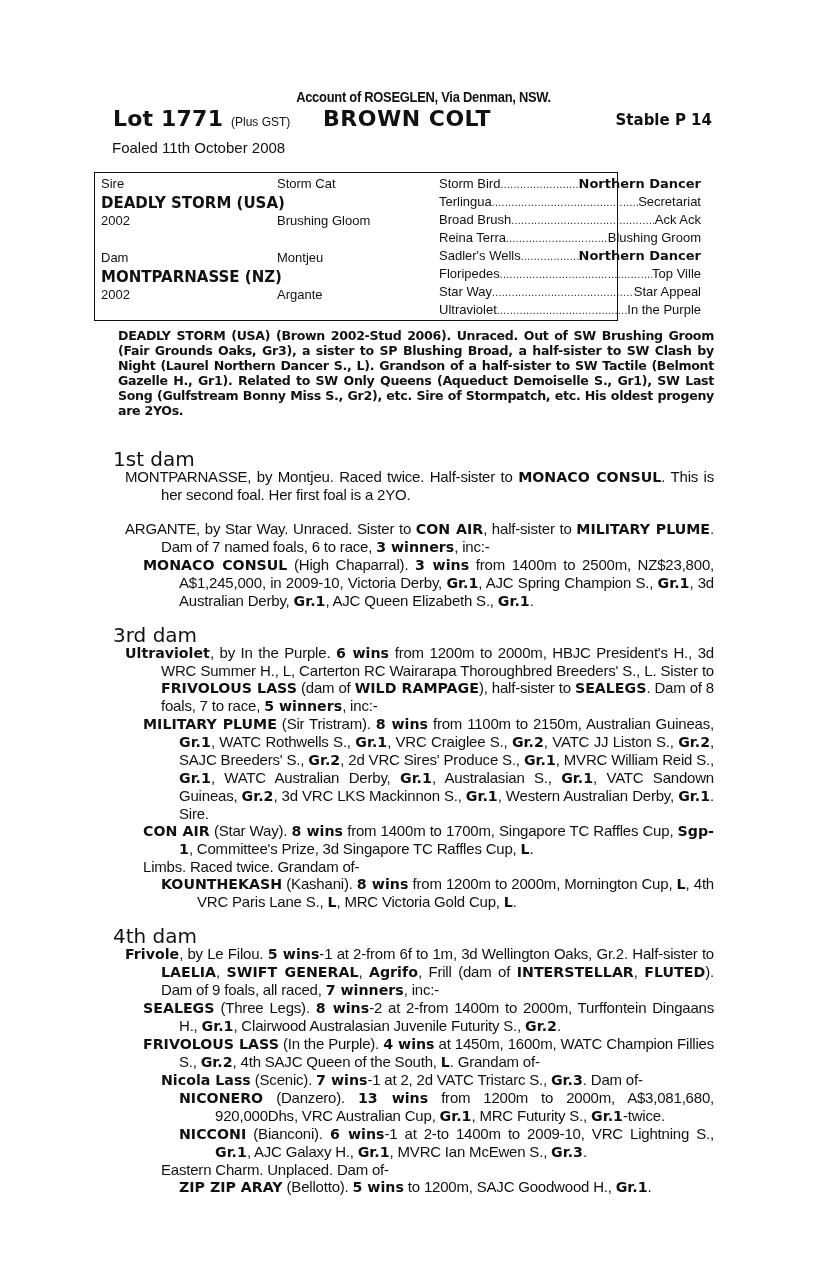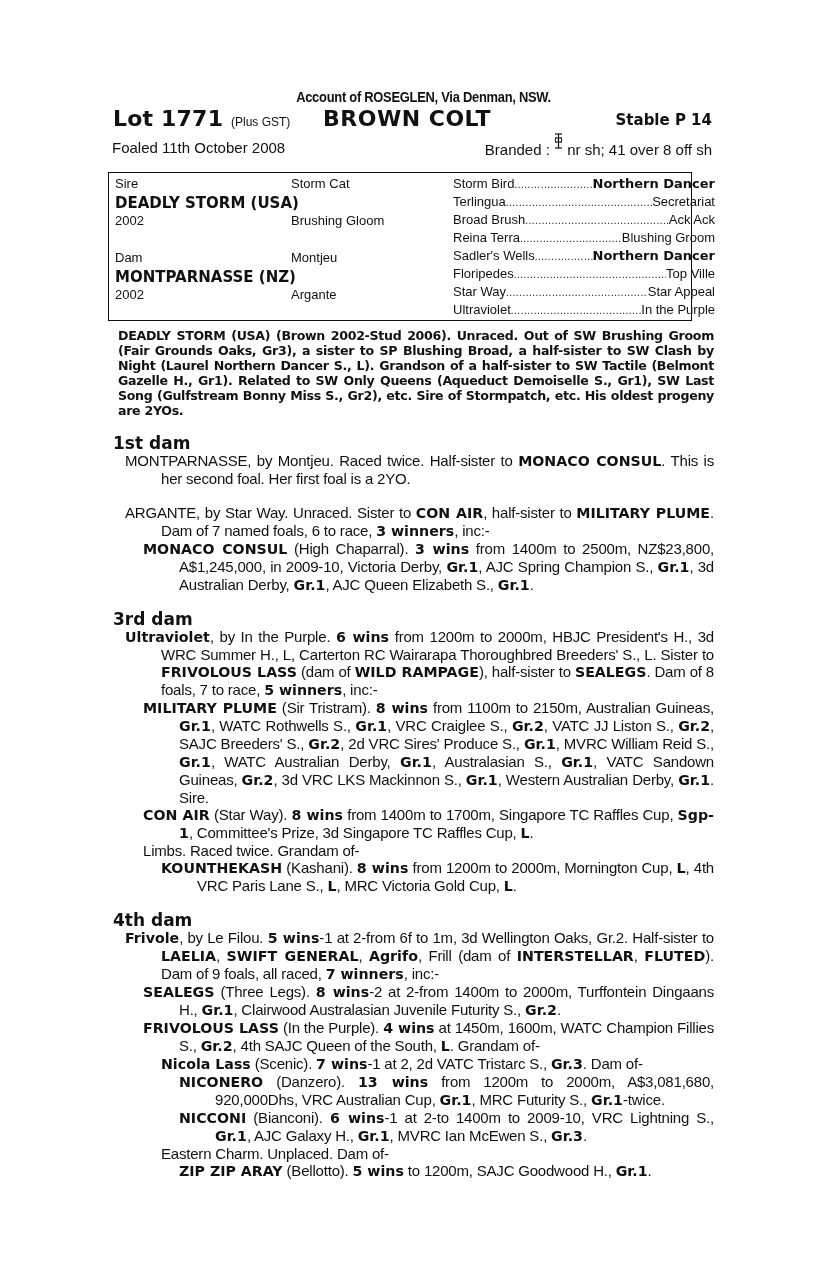--- a/index.html
+++ b/index.html
@@ -17,21 +17,21 @@
   .lot { position: absolute; left: 0; top: 0; font-family: "DejaVu Sans", sans-serif; font-weight: bold; font-size: 22px; letter-spacing: 0.2px; }
   .plusgst { font-family: "Liberation Sans", sans-serif; font-weight: normal; font-size: 12px; letter-spacing: 0; }
   .colt { position: absolute; left: 210px; top: 0; font-family: "DejaVu Sans", sans-serif; font-weight: bold; font-size: 22px; letter-spacing: 0.5px; }
   .stable { position: absolute; right: 2px; top: 5px; font-family: "DejaVu Sans", sans-serif; font-weight: bold; font-size: 15px; }
   .foalrow { position: relative; height: 28px; font-size: 15px; }
   .foaled { position: absolute; left: -1px; top: 7px; }
   .branded { position: absolute; right: 2px; top: 7px; }
   .brand-glyph { display: inline-block; font-size: 12px; transform: translateY(-6px); font-family: "DejaVu Sans", sans-serif; line-height: 1; }
 
   .pedigree {
-    position: absolute; left: 108px; top: 172px; width: 584px; height: 149px;
+    position: absolute; left: 94px; top: 172px; width: 524px; height: 149px;
     border: 1.5px solid #111; box-sizing: border-box;
     font-size: 13px;
   }
   .ped-left { position: absolute; left: 6px; top: 2px; width: 330px; }
   .ped-left .row { height: 18.5px; line-height: 18.5px; position: relative; }
   .ped-left .row.big { font-family: "DejaVu Sans", sans-serif; font-weight: bold; font-size: 15px; }
   .ped-left .c2 { position: absolute; left: 176px; }
   .ped-right { position: absolute; left: 344px; top: 2px; width: 262px; }
   .ped-right .row { height: 18px; line-height: 18px; display: flex; white-space: nowrap; overflow: hidden; }
   .ped-right .name { flex: 0 0 auto; }
@@ -40,21 +40,21 @@
   .ped-right .sire { flex: 0 0 auto; }
   .ped-right .sire.bold { font-family: "DejaVu Sans", sans-serif; font-weight: bold; font-size: 13px; }
 
   .sire-note {
     position: absolute; left: 118px; top: 328px; width: 596px;
     font-family: "DejaVu Sans", sans-serif; font-weight: bold; font-size: 12.6px; line-height: 15px;
     text-align: justify; letter-spacing: -0.3px;
   }
 
   .dams { position: absolute; left: 113px; top: 435px; width: 601px; font-size: 15px; line-height: 17px; }
-  .dam-head { font-family: "DejaVu Sans", sans-serif; font-weight: bold; font-size: 17px; line-height: 17px; margin-top: 0; }
+  .dam-head { font-family: "DejaVu Sans", sans-serif; font-weight: normal; font-size: 20px; line-height: 17px; margin-top: 16px; }
   .section { margin-bottom: 17px; }
   .para { text-align: justify; letter-spacing: -0.2px; margin-left: 12px; }
   .l0 { padding-left: 36px; text-indent: -36px; }
   .l1 { padding-left: 54px; text-indent: -36px; }
   .l2 { padding-left: 72px; text-indent: -36px; }
   .l3 { padding-left: 90px; text-indent: -36px; }
   .b { font-family: "DejaVu Sans", sans-serif; font-weight: bold; font-size: 14.2px; letter-spacing: 0; }
 </style>
 </head>
 <body>
@@ -64,33 +64,20 @@
   <div class="lotrow">
     <div class="lot">
       <span>Lot 1771</span>
       <span class="plusgst">(Plus GST)</span>
     </div>
     <div class="colt">BROWN COLT</div>
     <div class="stable">Stable P 14</div>
   </div>
   <div class="foalrow">
     <div class="foaled">Foaled 11th October 2008</div>
-    <div class="branded">
-      <span>Branded :</span>
-      <span class="brand-glyph">
-        <svg width="9" height="16" viewBox="0 0 9 16">
-            <line x1="1" y1="1" x2="8" y2="1" stroke="#111" stroke-width="1.2"></line>
-            <line x1="4.5" y1="1" x2="4.5" y2="15" stroke="#111" stroke-width="1.2"></line>
-            <path d="M1.5 5 L7.5 5 M1.5 9 L7.5 9" stroke="#111" stroke-width="1"></path>
-            <path d="M2 4 Q0.5 7 2 10 M7 4 Q8.5 7 7 10" stroke="#111" fill="none" stroke-width="1"></path>
-            <line x1="1" y1="15" x2="8" y2="15" stroke="#111" stroke-width="1.2"></line>
-          </svg>
-      </span>
-      <span>nr sh; 41 over 8 off sh</span>
-    </div>
   </div>
 </div>
 
 <div class="pedigree">
   <div class="ped-left" id="ped-left">
       <div class="row"><span class="c1">Sire</span><span class="c2">Storm Cat</span></div>
       <div class="row big"><span class="c1">DEADLY STORM (USA)</span><span class="c2"></span></div>
       <div class="row"><span class="c1">2002</span><span class="c2">Brushing Gloom</span></div>
       <div class="row"><span class="c1"></span><span class="c2"></span></div>
       <div class="row"><span class="c1">Dam</span><span class="c2">Montjeu</span></div>

